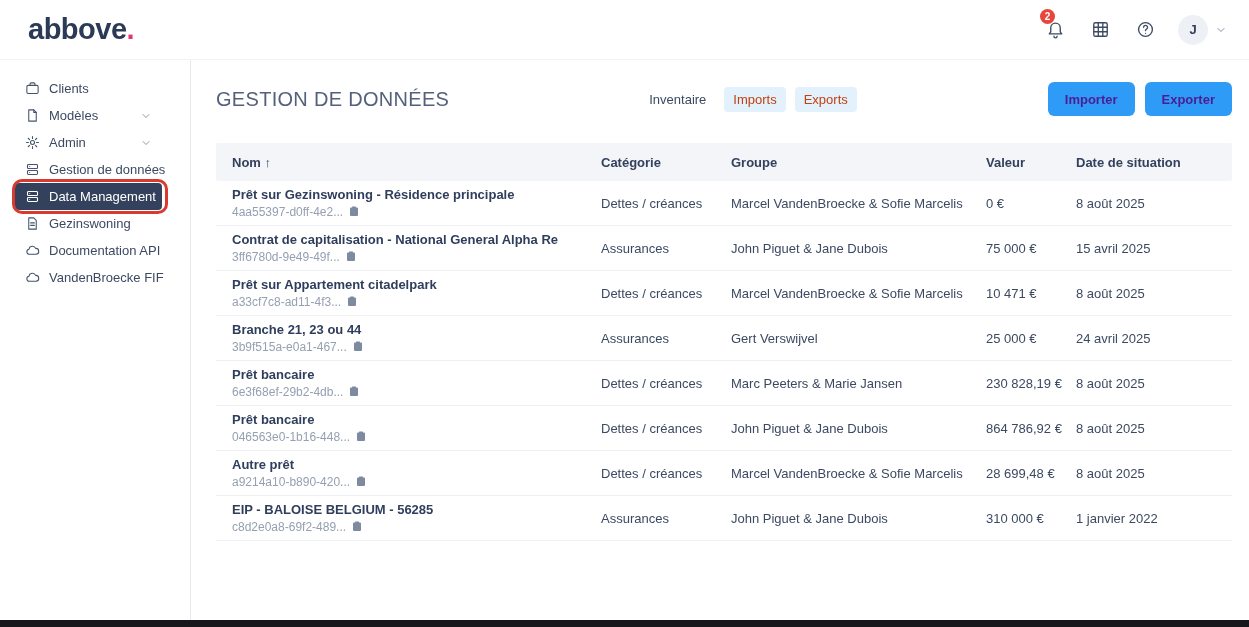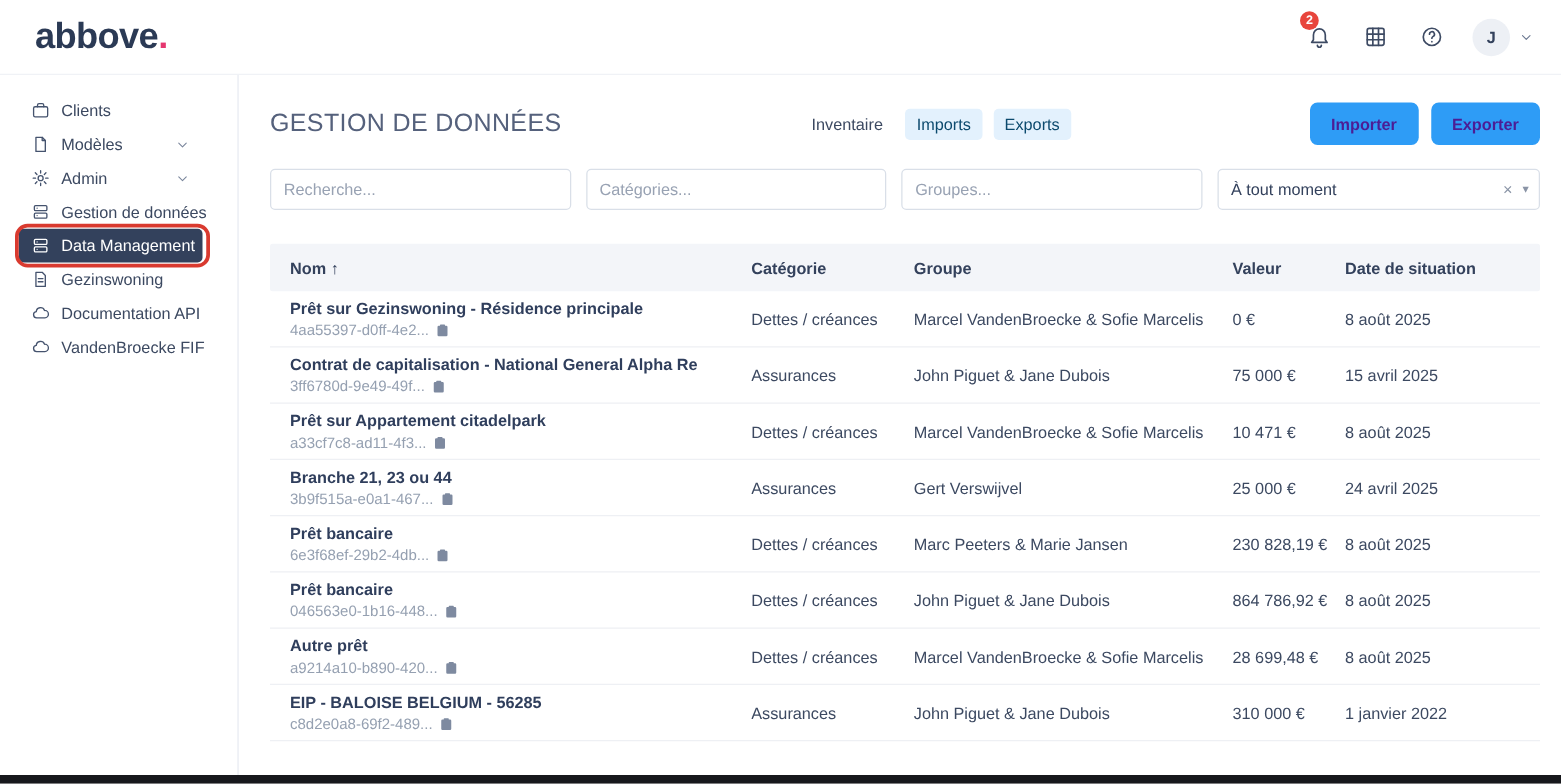--- a/index.html
+++ b/index.html
@@ -46,21 +46,21 @@
   .sidebar-footer { margin-top:auto; padding:0 0 14px 37px; font-size:12px; color:#5a6780; white-space:nowrap; }
   .sidebar-footer b { color:#2b3a55; font-weight:800; }
   .sidebar-footer b .dot { color:#e5366f; }
 
   
   .main { flex:1; padding:22px 17px 0 25px; min-width:0; background:#fff; }
   .main-header { display:flex; align-items:center; justify-content:space-between; height:34px; }
   .page-title { font-size:20px; font-weight:500; color:#55617c; letter-spacing:.3px; }
   .tabs { display:flex; align-items:center; gap:9px; font-size:13px; }
   .tab { padding:5px 9px; border-radius:4px; cursor:pointer; color:#3c4961; }
-  .tab.pill { background:#e3f1fd; color:#0c4a6e; }
+  .tab.pill { background:#e3f1fd; color:#c2410c; }
   .actions { display:flex; gap:10px; }
   .btn { background:#2e9cf6; color:#4c1d95; font-weight:700; font-size:13px; border:none;
          border-radius:6px; padding:0 17px; height:34px; cursor:pointer; font-family:inherit; }
 
   .filters { display:flex; gap:12px; margin-top:19px; }
   .filter-input { height:33px; border:1px solid #d9dfe8; border-radius:4px; padding:0 10px;
                   font-size:13px; font-family:inherit; color:#33415c; flex:1; min-width:0; outline:none; }
   .filter-input::placeholder { color:#98a2b3; }
   .select { flex:1.09; height:33px; border:1px solid #d9dfe8; border-radius:4px; display:flex;
             align-items:center; padding:0 8px 0 10px; font-size:13px; cursor:pointer; color:#33415c; }
@@ -71,21 +71,21 @@
   
   .table { margin-top:27px; }
   .thead, .trow { display:grid; grid-template-columns:385px 130px 255px 90px 1fr; align-items:center; }
   .thead { background:#f3f5f9; height:38px; font-size:13px; font-weight:700; color:#33415c; border-radius:2px; }
   .hcell { padding-right:8px; cursor:pointer; white-space:nowrap; }
   .hcell:first-child, .name-cell { padding-left:16px; }
   .sort { font-weight:400; }
   .trow { min-height:45px; border-bottom:1px solid #eef0f4; font-size:13px; color:#3c4961; cursor:pointer; }
   .cell { padding-right:8px; white-space:nowrap; overflow:hidden; }
   .asset-name { font-weight:700; color:#2f3e5c; line-height:1.25; }
-  .asset-id { font-size:12px; color:#95a0b1; display:flex; align-items:center; gap:5px; margin-top:2px; }
+  .asset-id { font-size:12px; color:#95a0b1; display:flex; align-items:flex-start; gap:5px; margin-top:2px; }
   .copy { display:inline-flex; color:#7e8aa0; cursor:pointer; }
   .copy svg { width:12px; height:12px; }
 
   .screen-strip { height:7px; background:#17181c; }
 </style>
 </head>
 <body>
 
 <div class="app">
 
@@ -227,30 +227,20 @@
             <span class="tab plain">Inventaire</span>
             <span class="tab pill">Imports</span>
             <span class="tab pill">Exports</span>
           </div>
         <div class="actions">
           <button class="btn">Importer</button>
           <button class="btn">Exporter</button>
         </div>
       </div>
 
-      <div class="filters">
-        <input class="filter-input" placeholder="Recherche..." style="">
-        <input class="filter-input" placeholder="Catégories..." style="">
-        <input class="filter-input" placeholder="Groupes..." style="">
-        <div class="select">
-          <span class="val">À tout moment</span>
-          <span class="clear">×</span>
-          <span class="caret">▾</span>
-        </div>
-      </div>
 
       <div class="table">
         <div class="thead">
             <div class="hcell">Nom <span class="sort">↑</span></div>
             <div class="hcell">Catégorie</div>
             <div class="hcell">Groupe</div>
             <div class="hcell">Valeur</div>
             <div class="hcell">Date de situation</div>
           </div>
         <div class="tbody">

